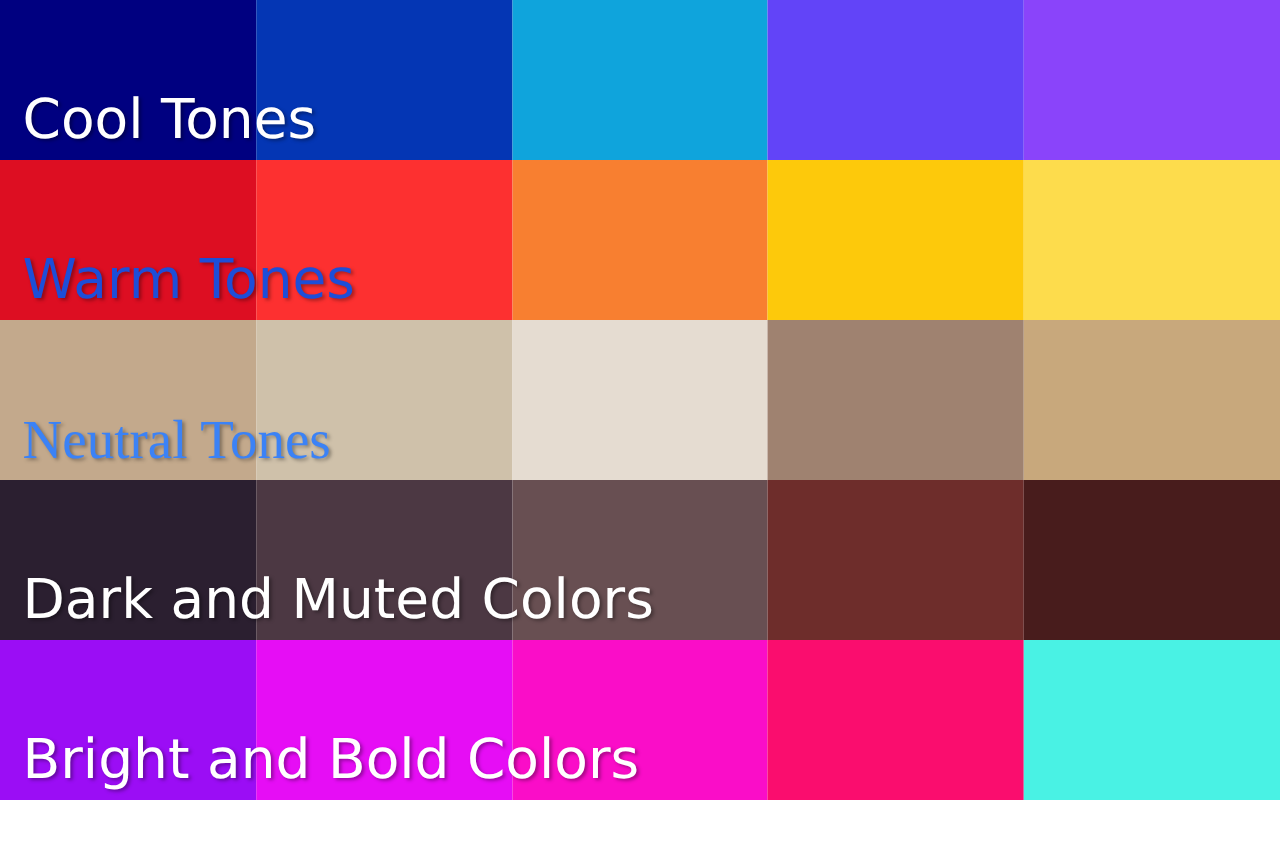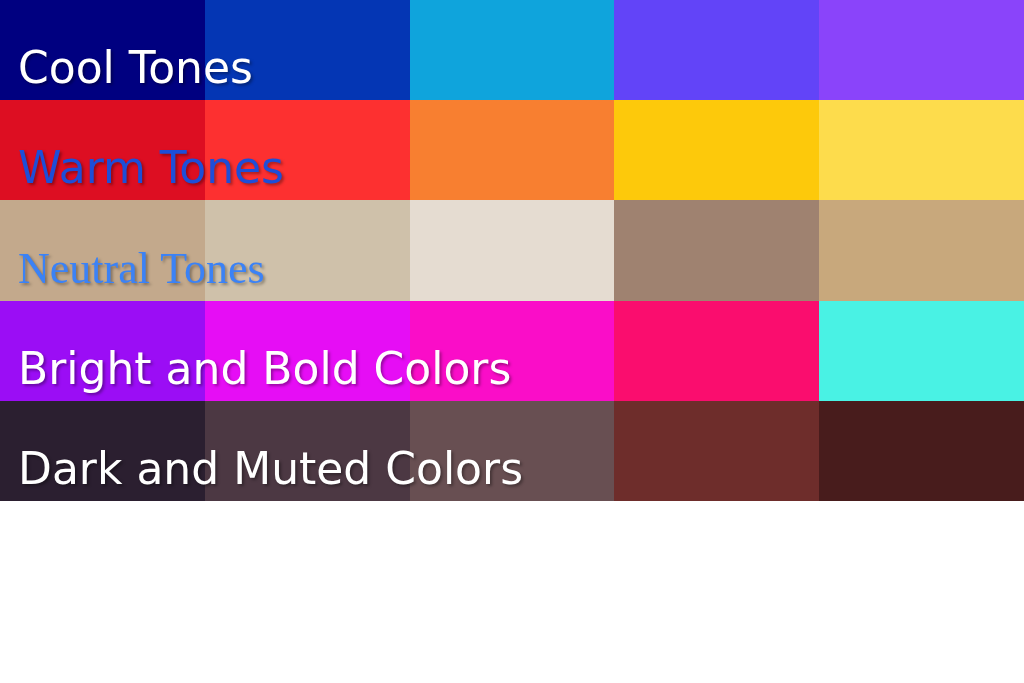--- a/index.html
+++ b/index.html
@@ -8,21 +8,21 @@
   html, body {
     width: 1024px;
     height: 683px;
     overflow: hidden;
     background: #ffffff;
     font-family: "DejaVu Sans", sans-serif;
   }
 
   #palette {
     width: 1024px;
-    height: 501px;
+    height: 640px;
     display: flex;
     flex-direction: column;
   }
 
   .palette-row {
     position: relative;
     display: flex;
     flex: 1 1 0;
     width: 100%;
     min-height: 0;
@@ -73,30 +73,30 @@
   <div class="palette-row">
     <div class="swatch" style="background-color: rgb(195, 169, 140);"></div>
     <div class="swatch" style="background-color: rgb(207, 193, 170);"></div>
     <div class="swatch" style="background-color: rgb(229, 220, 209);"></div>
     <div class="swatch" style="background-color: rgb(159, 130, 112);"></div>
     <div class="swatch" style="background-color: rgb(200, 168, 124);"></div>
     <div class="row-label" style="color: #3b82f6; font-family: Liberation Serif, serif;">Neutral Tones</div>
   </div>
 
   <div class="palette-row">
+    <div class="swatch" style="background-color: rgb(43, 31, 48);"></div>
+    <div class="swatch" style="background-color: rgb(76, 56, 67);"></div>
+    <div class="swatch" style="background-color: rgb(104, 79, 82);"></div>
+    <div class="swatch" style="background-color: rgb(110, 45, 43);"></div>
+    <div class="swatch" style="background-color: rgb(72, 28, 28);"></div>
+    <div class="row-label" style="color: rgb(255, 255, 255);">Dark and Muted Colors</div>
+  </div>
+
+  <div class="palette-row">
     <div class="swatch" style="background-color: rgb(155, 13, 245);"></div>
     <div class="swatch" style="background-color: rgb(230, 13, 245);"></div>
     <div class="swatch" style="background-color: rgb(250, 13, 200);"></div>
     <div class="swatch" style="background-color: rgb(250, 13, 110);"></div>
     <div class="swatch" style="background-color: rgb(73, 242, 228);"></div>
     <div class="row-label" style="color: rgb(255, 255, 255);">Bright and Bold Colors</div>
   </div>
 
-  <div class="palette-row">
-    <div class="swatch" style="background-color: rgb(43, 31, 48);"></div>
-    <div class="swatch" style="background-color: rgb(76, 56, 67);"></div>
-    <div class="swatch" style="background-color: rgb(104, 79, 82);"></div>
-    <div class="swatch" style="background-color: rgb(110, 45, 43);"></div>
-    <div class="swatch" style="background-color: rgb(72, 28, 28);"></div>
-    <div class="row-label" style="color: rgb(255, 255, 255);">Dark and Muted Colors</div>
-  </div>
-
 </div>
 
 </body></html>

